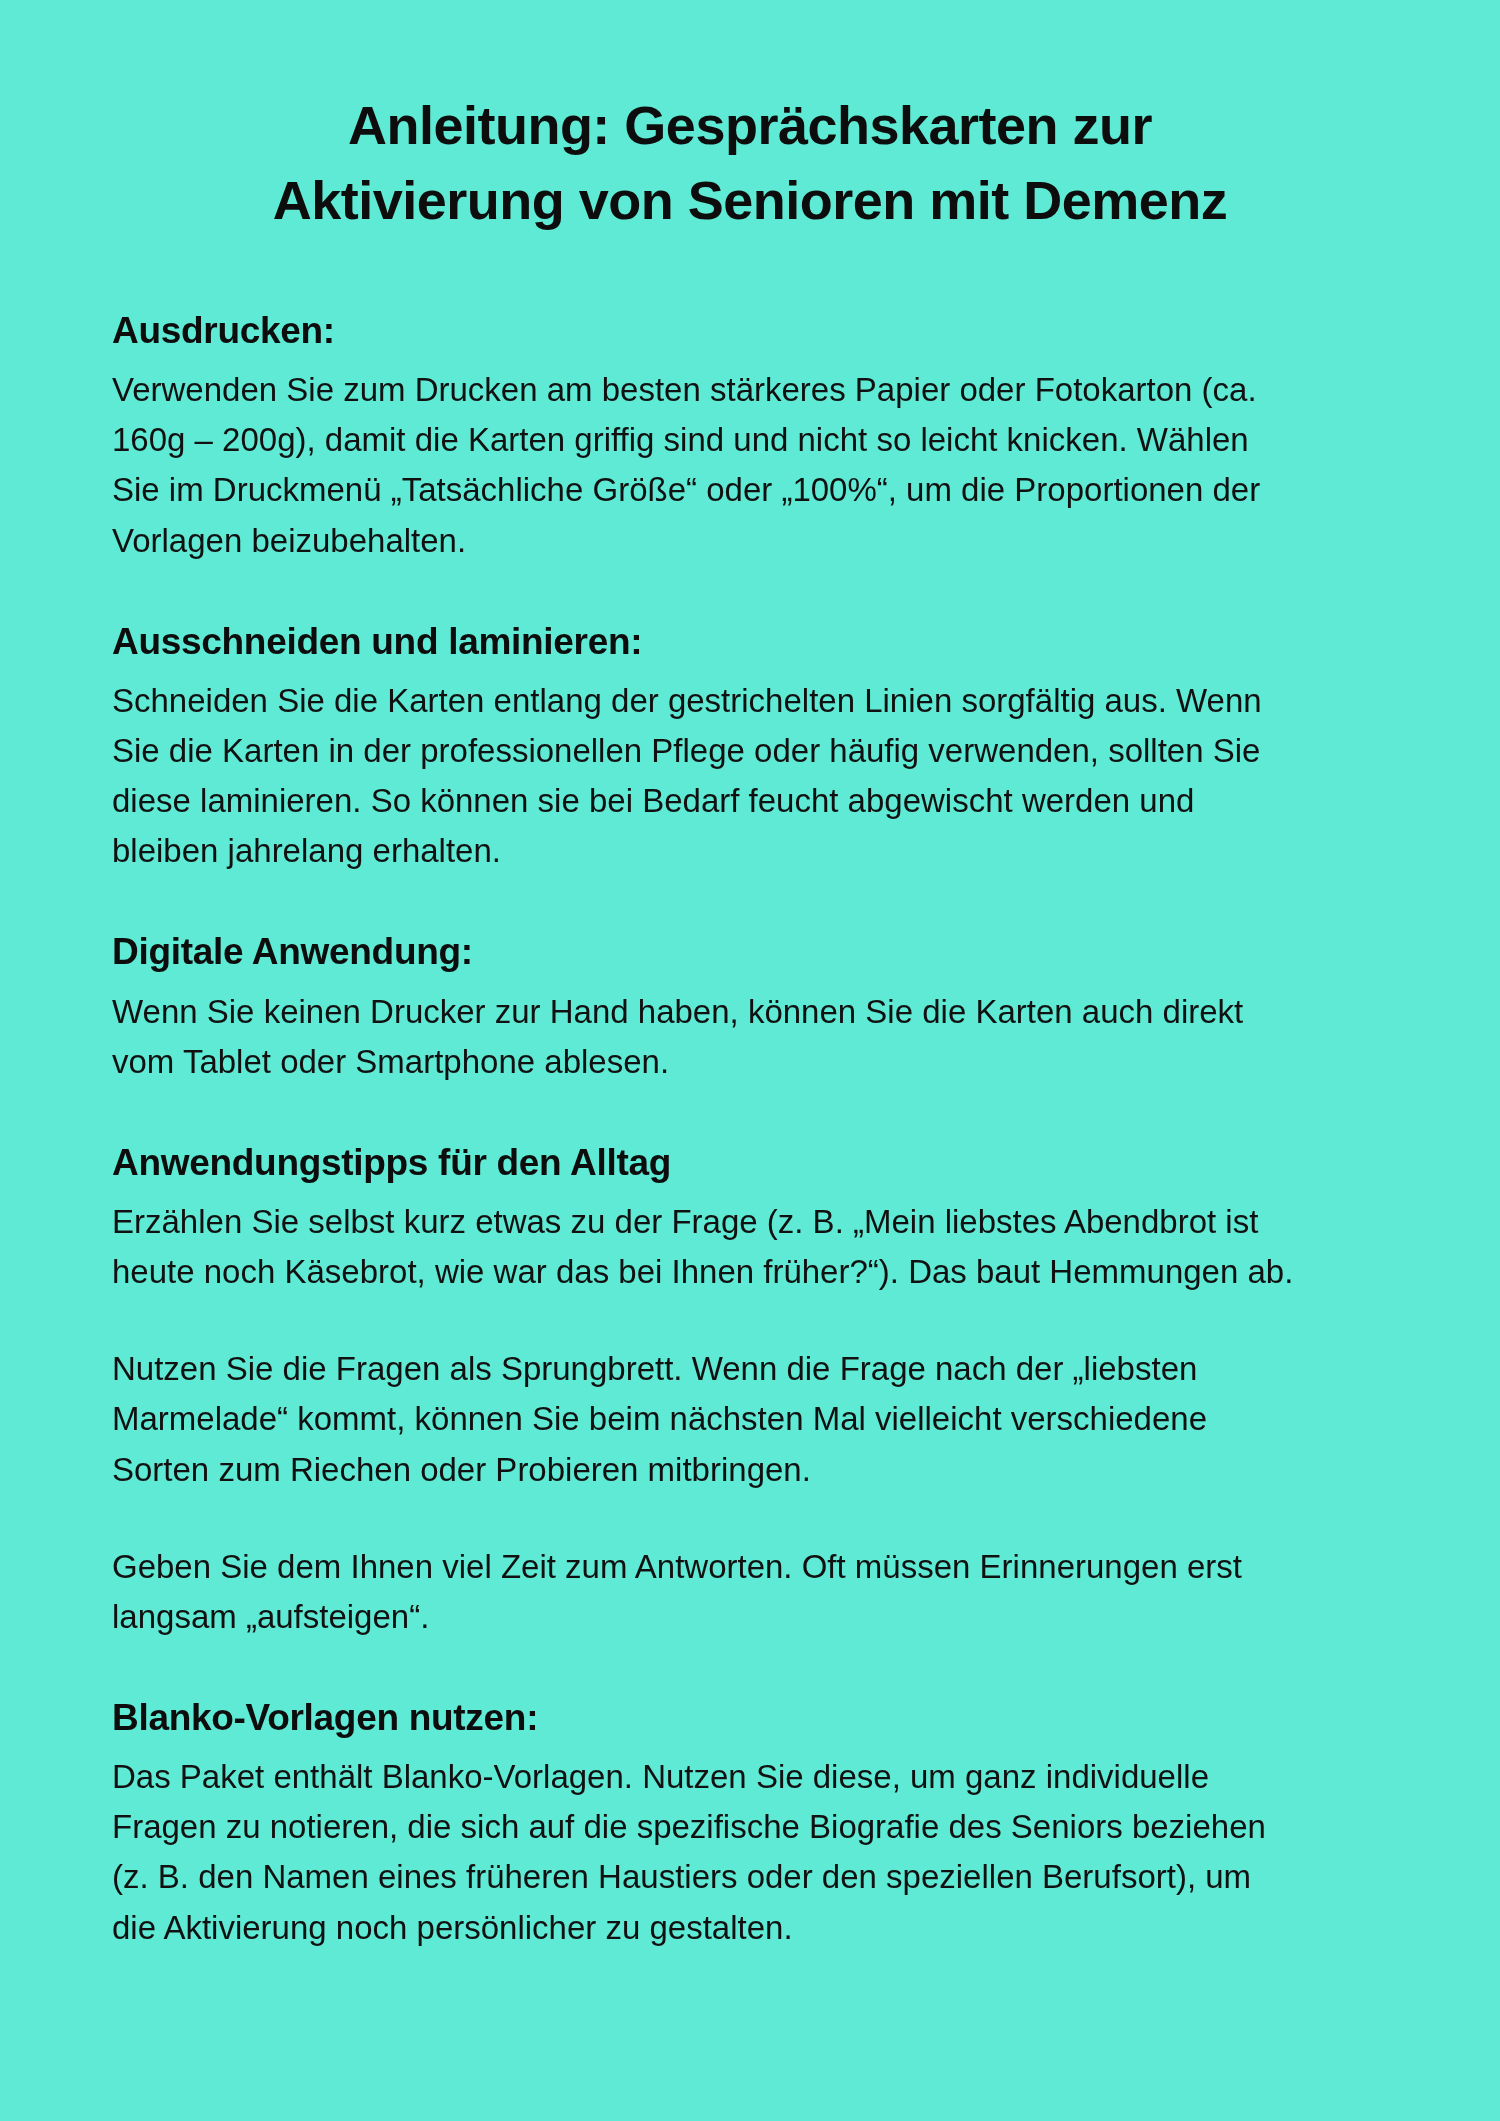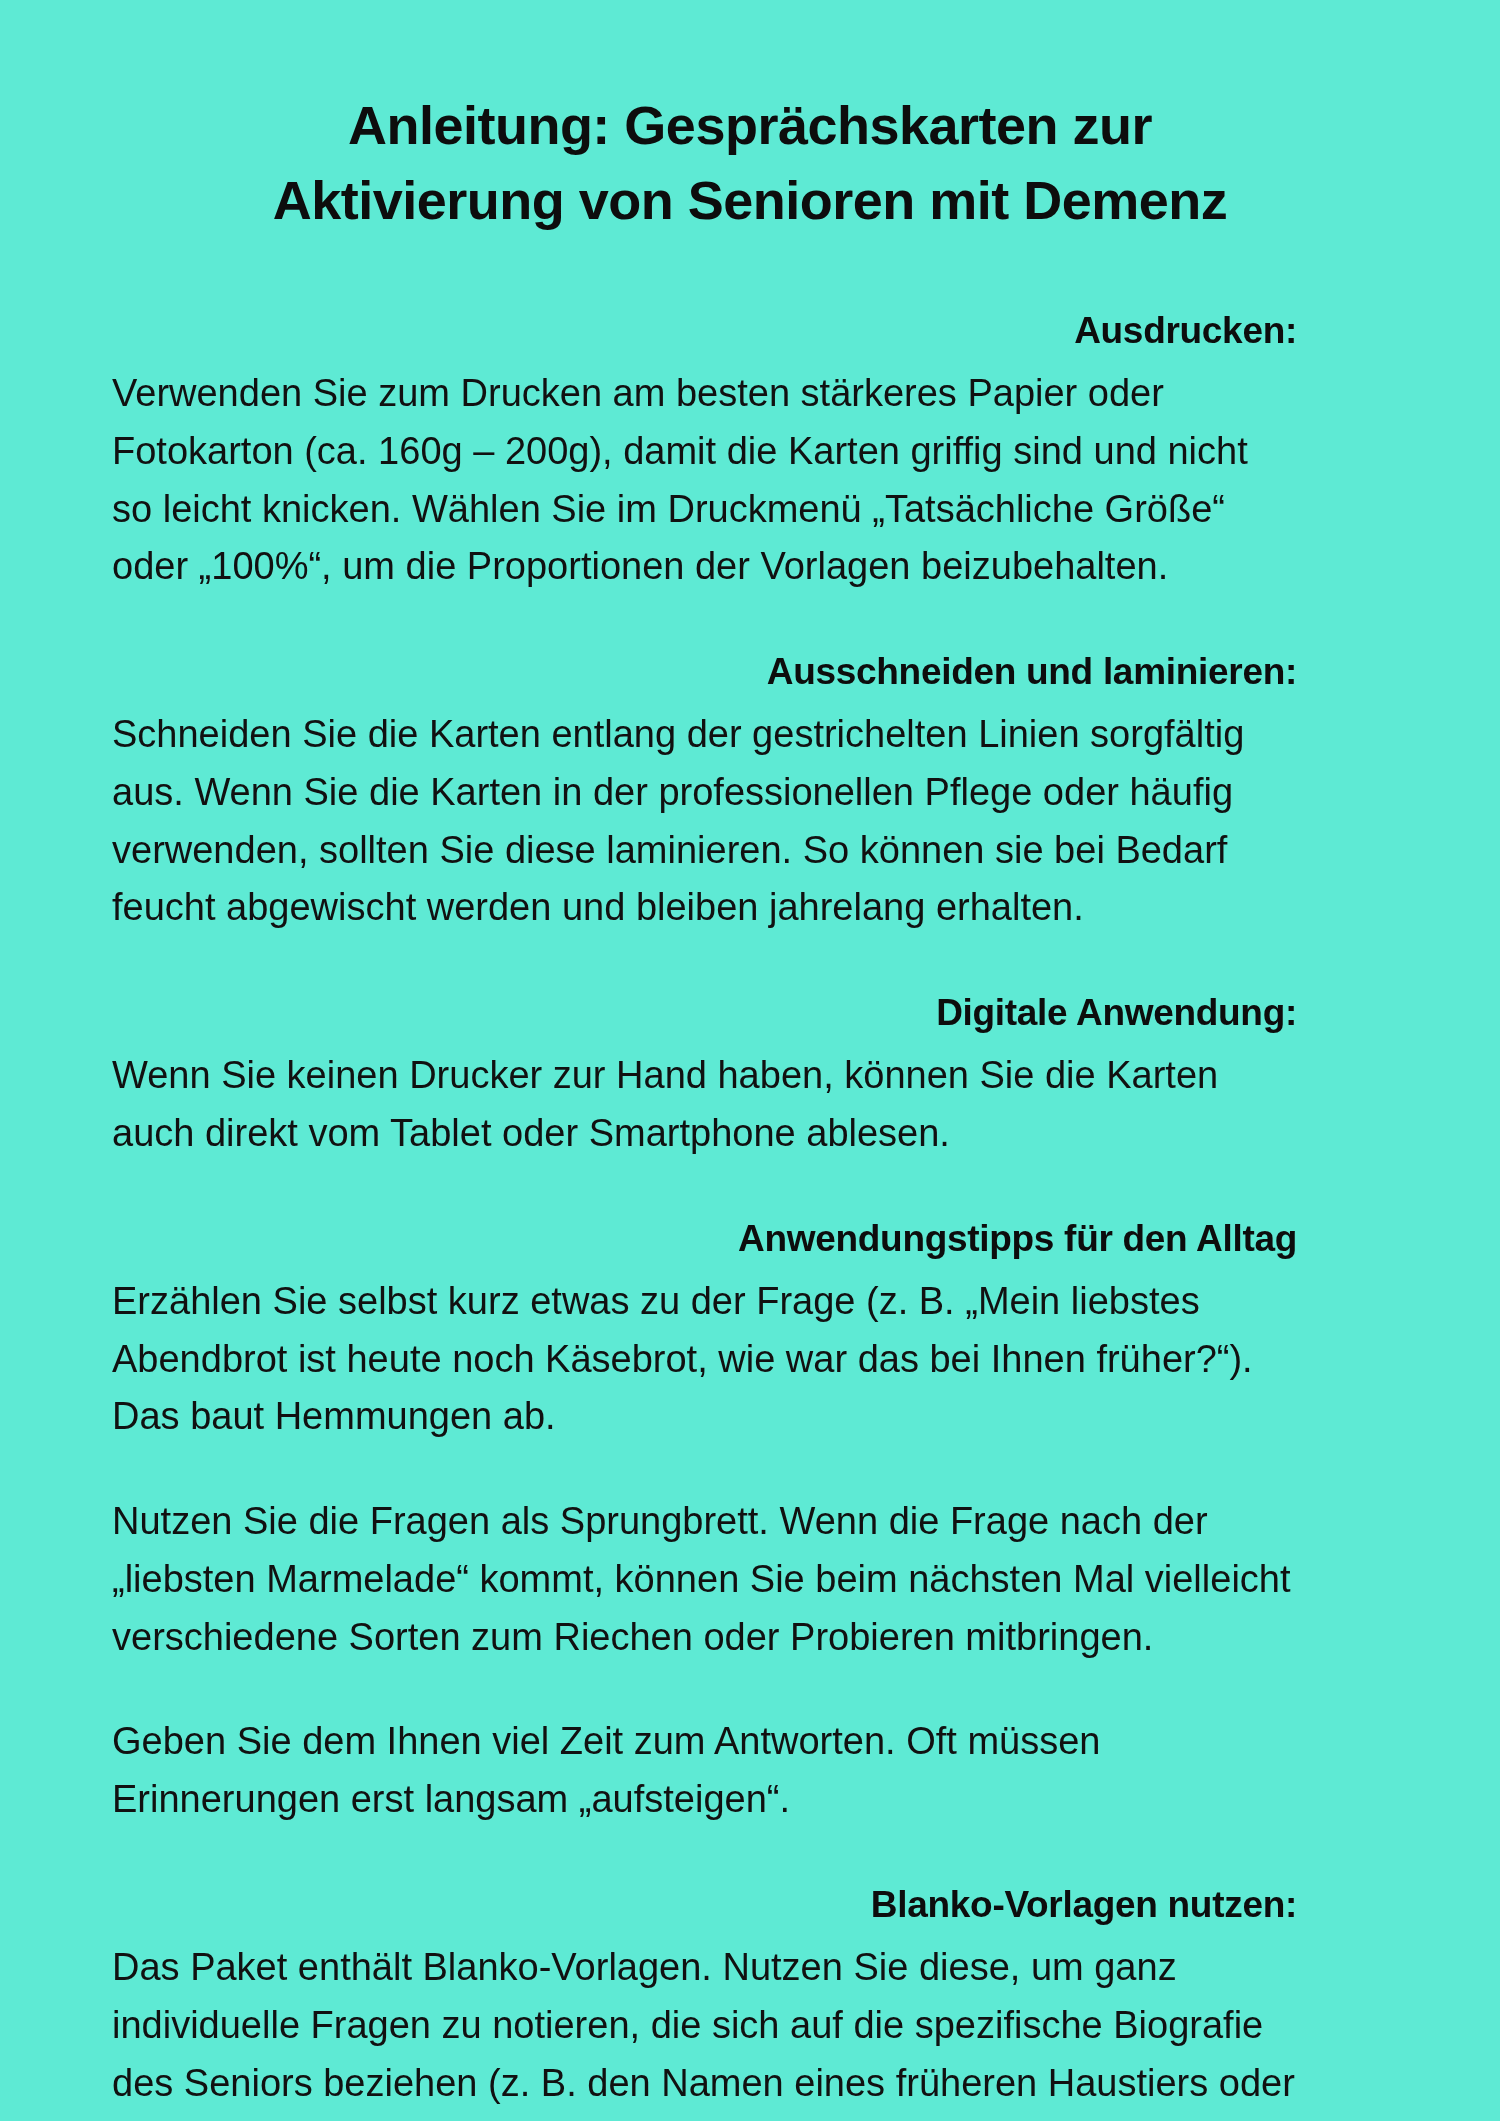--- a/index.html
+++ b/index.html
@@ -29,24 +29,23 @@
   }
   .section { margin-top: 52px; }
   .section:first-of-type { margin-top: 0; }
   .section-heading {
     font-size: 37px;
     font-weight: 700;
     line-height: 1.3;
     letter-spacing: -0.3px;
     color: #0d0d0d;
     margin-bottom: 10px;
-    text-align: right;
   }
   .paragraph {
-    font-size: 38px;
+    font-size: 33px;
     line-height: 1.52;
     color: #111111;
     margin-top: 0;
   }
   .paragraph + .paragraph { margin-top: 47px; }
 </style>
 </head>
 <body>
 
 <div class="page">

